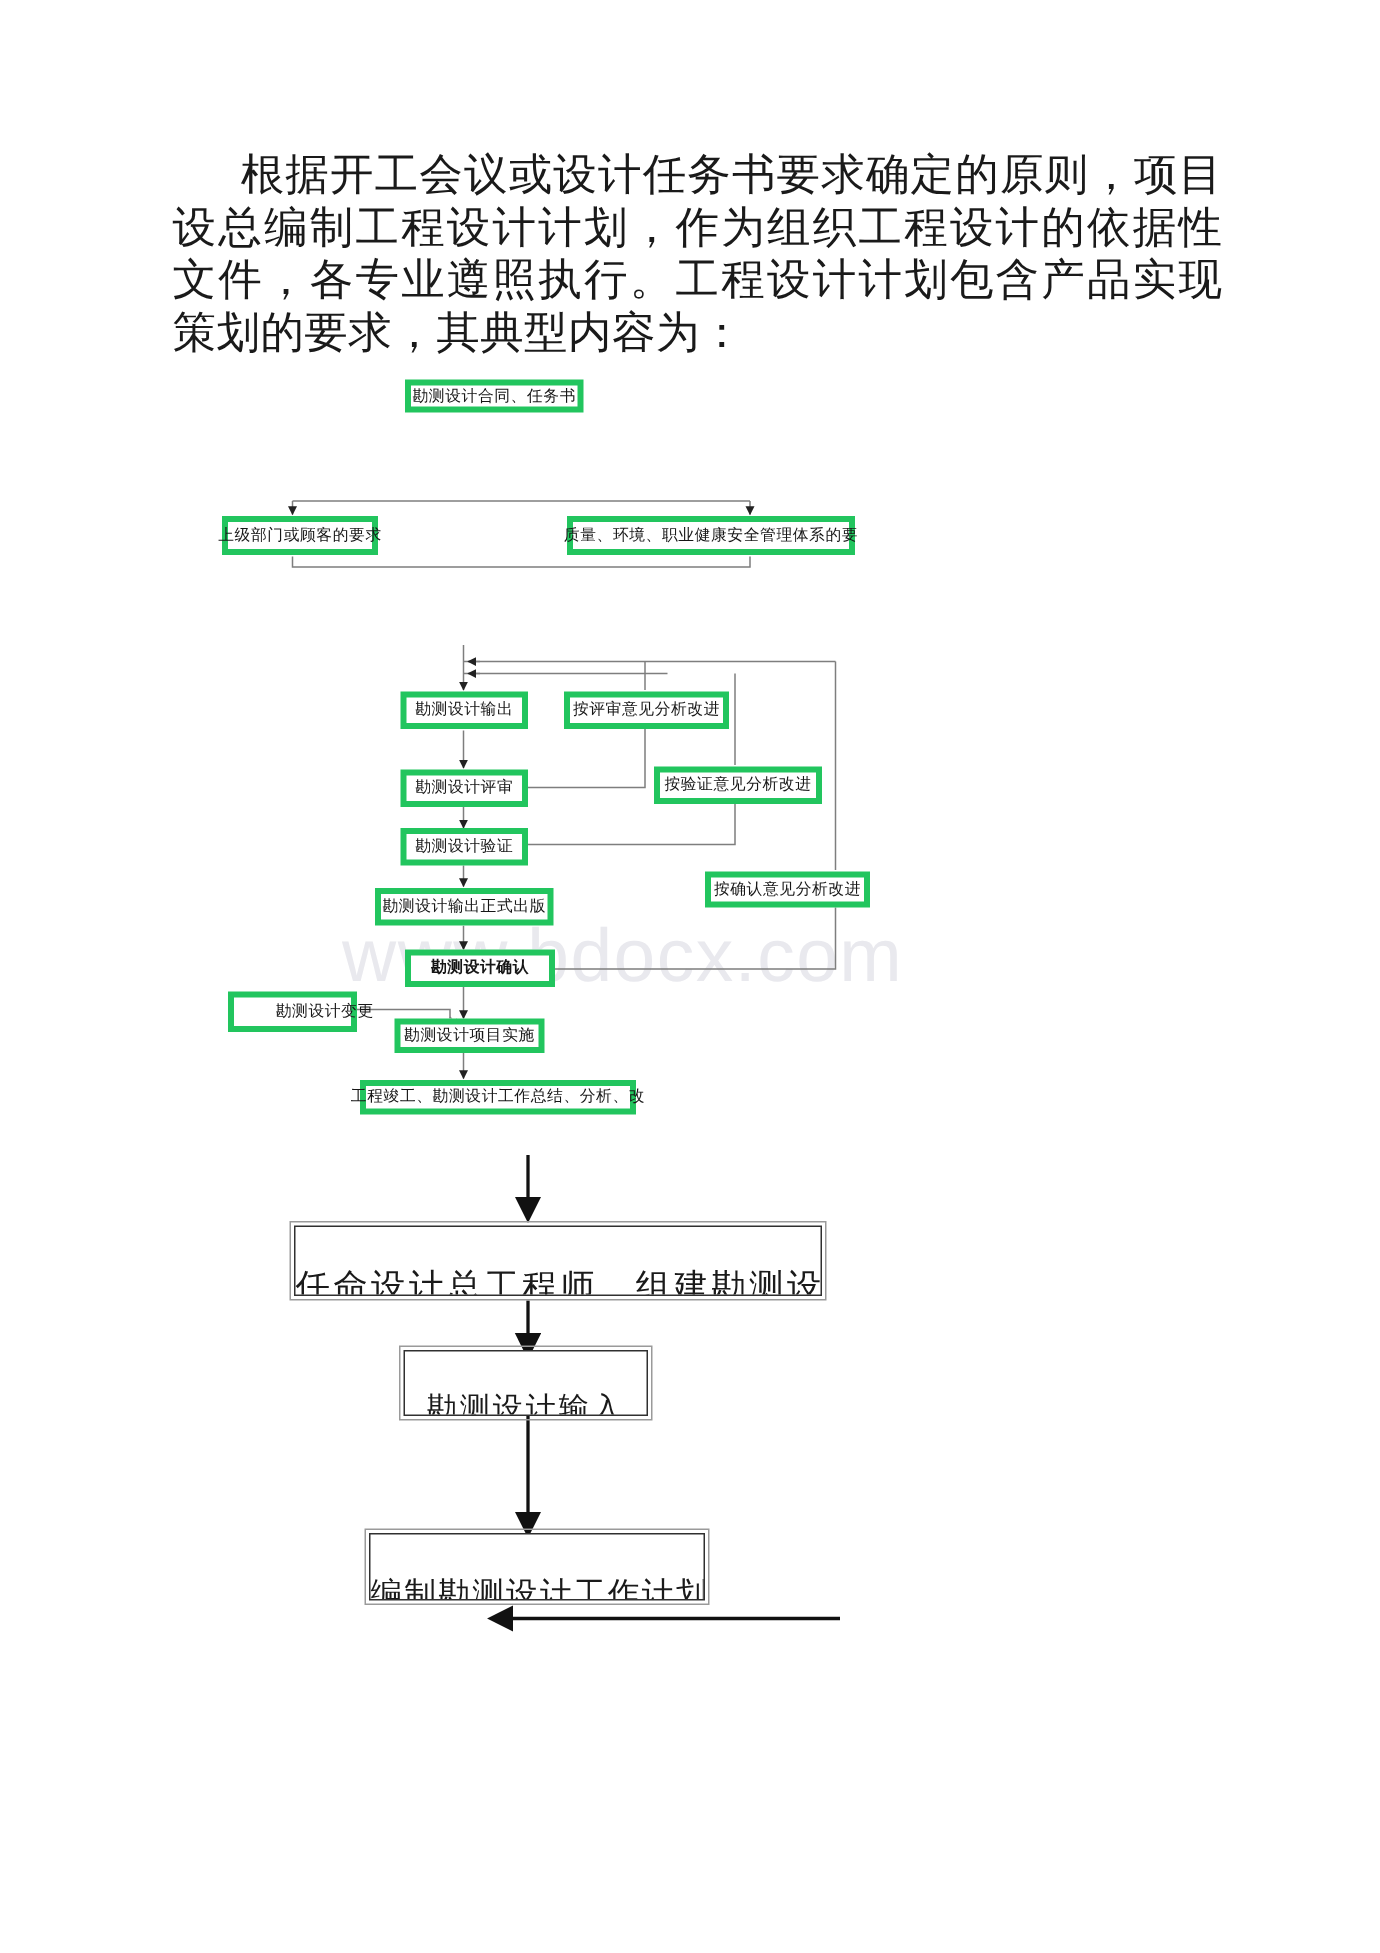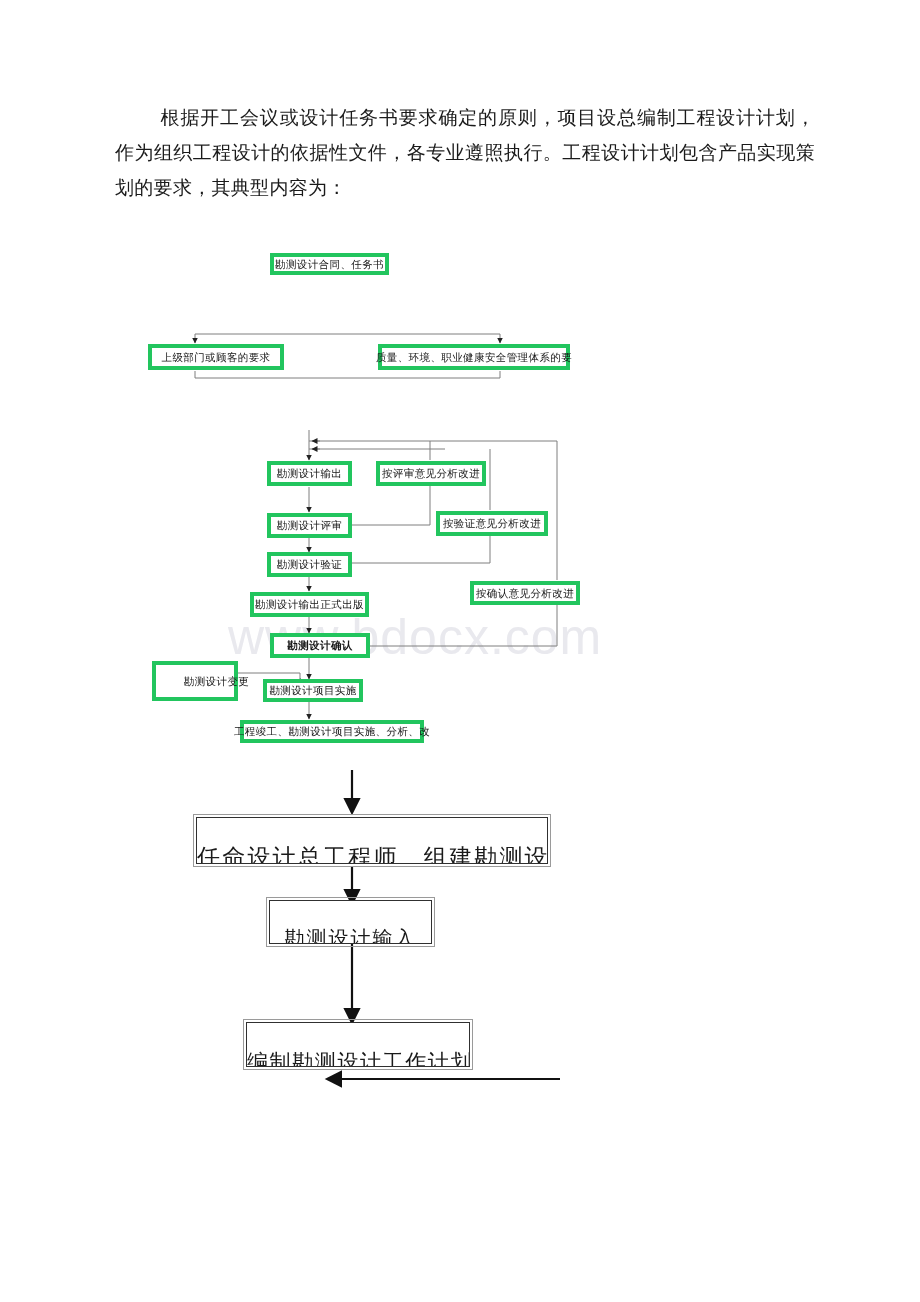--- a/index.html
+++ b/index.html
@@ -21,21 +21,21 @@
     height: 1302px;
     background: #ffffff;
   }
 
   
   .para {
     position: absolute;
     left: 115px;
     top: 100px;
     width: 700px;
-    font-size: 19px;
+    font-size: 29px;
     line-height: 35px;
     color: #1a1a1a;
     text-align: justify;
     letter-spacing: 0.3px;
     font-family: "Liberation Serif", "DejaVu Serif", serif;
   }
   .para .indent { display: inline-block; width: 45px; }
 
   
   .watermark {
@@ -177,21 +177,21 @@
         <path d="M352,905 L352,1022" marker-end="url(#ah-thick)"></path>
         <path d="M560,1079 L328,1079" marker-end="url(#ah-thick)"></path>
       </g>
     </svg>
   </div>
 
   <div class="node" style="left:270px; top:253px; width:119px; height:22px;">
     <span>勘测设计合同、任务书</span>
   </div>
 
-  <div class="node" style="left:148px; top:344px; width:136px; height:26px;">
+  <div class="node" style="left:148px; top:344px; width:104px; height:26px;">
     <span>上级部门或顾客的要求</span>
   </div>
 
   <div class="node" style="left:378px; top:344px; width:192px; height:26px;">
     <span>质量、环境、职业健康安全管理体系的要</span>
   </div>
 
   <div class="node" style="left:267px; top:461px; width:85px; height:25px;">
     <span>勘测设计输出</span>
   </div>
@@ -217,30 +217,30 @@
   </div>
 
   <div class="node" style="left:470px; top:581px; width:110px; height:24px;">
     <span>按确认意见分析改进</span>
   </div>
 
   <div class="node" style="left:270px; top:633px; width:100px; height:25px;font-weight:bold;">
     <span>勘测设计确认</span>
   </div>
 
-  <div class="node" style="left:152px; top:661px; width:86px; height:40px;padding-left:43px;">
+  <div class="node" style="left:152px; top:661px; width:86px; height:27px;padding-left:43px;">
     <span>勘测设计变更</span>
   </div>
 
   <div class="node" style="left:263px; top:679px; width:100px; height:23px;">
     <span>勘测设计项目实施</span>
   </div>
 
   <div class="node" style="left:240px; top:720px; width:184px; height:23px;">
-    <span>工程竣工、勘测设计项目实施、分析、改</span>
+    <span>工程竣工、勘测设计工作总结、分析、改</span>
   </div>
 
   <div class="bignode b1" style="left:196px; top:817px; width:352px; height:47px;">
     <div class="btext">任命设计总工程师、组建勘测设计项目组</div>
   </div>
 
   <div class="bignode b3" style="left:246px; top:1022px; width:224px; height:45px;">
     <div class="btext">编制勘测设计工作计划</div>
   </div>
 

